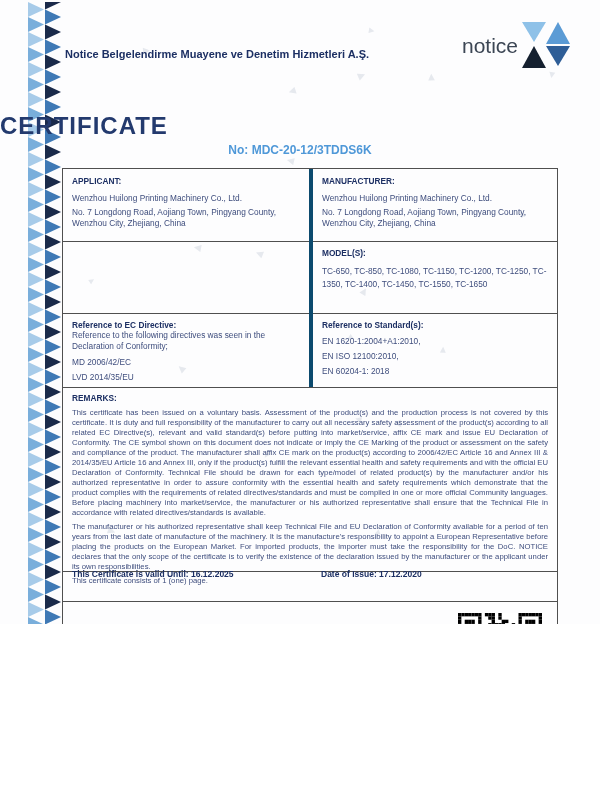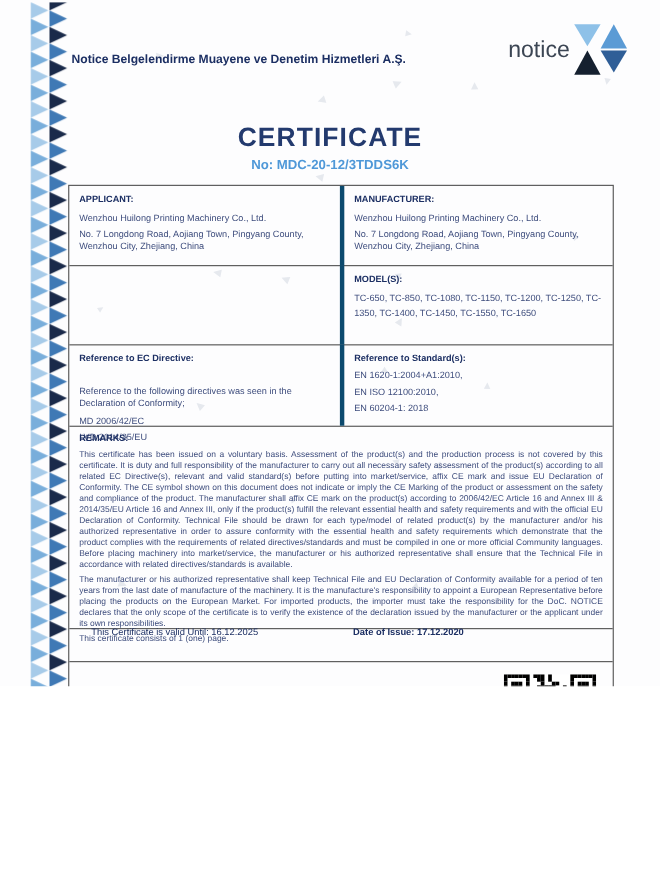--- a/index.html
+++ b/index.html
@@ -5,40 +5,40 @@
   html,body{margin:0;padding:0;background:#ffffff;}
   .page{position:relative;width:600px;height:624px;background:#fdfdfe;overflow:hidden;
         font-family:"Liberation Sans","DejaVu Sans",sans-serif;color:#3e4d7d;}
   .wm{position:absolute;z-index:0;user-select:none;}
   .strip{position:absolute;left:27px;top:2px;z-index:1;}
 
   .header-company{position:absolute;left:65px;top:48px;font-size:11px;font-weight:bold;color:#1c2f63;z-index:2;}
   .logo{position:absolute;right:26px;top:16px;display:flex;align-items:center;z-index:2;}
   .logo-text{font-size:21px;font-weight:300;color:#3c4654;letter-spacing:0;margin-right:2px;}
 
-  .title{position:absolute;left:0;width:600px;top:112px;text-align:center;font-size:24px;
+  .title{position:absolute;left:0;width:600px;top:112px;font-size:24px;
          font-weight:800;letter-spacing:1px;color:#233a6e;z-index:2;}
   .cert-no{position:absolute;left:0;width:600px;top:143px;text-align:center;font-size:12px;
            font-weight:bold;color:#4f98d8;z-index:2;}
 
   .doc-box{position:absolute;left:62px;top:168px;width:494px;height:572px;border:1px solid #4f4f4f;z-index:2;background:transparent;}
   .row{position:absolute;left:0;right:0;border-bottom:1px solid #4f4f4f;}
   .r1{top:0;height:72px}.r2{top:72px;height:72px}.r3{top:144px;height:74px}
   .r4{top:218px;height:172px}.r5{top:390px;height:42px}.r6{top:432px;height:140px;border-bottom:none;}
   .cell{position:absolute;top:0;bottom:0;padding:7px 9px;box-sizing:border-box;}
   .cell.c-left{left:0;width:246px;}
   .cell.c-right{left:246px;right:0;border-left:4px solid #0c4a6e;}
   .lbl{font-weight:bold;font-size:8.3px;color:#1c2f63;}
   .val{font-size:8.3px;color:#3e4d7d;margin-top:7px;line-height:1.35;}
   .addr{font-size:8.3px;color:#3e4d7d;margin-top:3px;line-height:1.3;}
   .std-item{font-size:8.3px;color:#3e4d7d;margin-top:5px;}
   .remarks-wrap{padding:6px 9px;}
   .para{font-size:7.7px;color:#3e4d7d;text-align:justify;line-height:1.3;margin-top:4px;}
   .para.first{margin-top:5px;}
-  .validity-label{position:absolute;left:20px;top:10px;font-size:8.5px;font-weight:normal;color:#1c2f63;}
+  .validity-label{position:absolute;left:9px;top:10px;font-size:8.5px;font-weight:bold;color:#1c2f63;}
   .issue-label{position:absolute;left:258px;top:10px;font-size:8.5px;font-weight:bold;color:#1c2f63;}
   .manager-label{position:absolute;left:9px;top:38px;font-size:8.5px;font-weight:bold;color:#1c2f63;}
 
   .stamp{position:absolute;left:118px;top:648px;z-index:4;opacity:.85;}
   .signature{position:absolute;left:148px;top:632px;z-index:5;opacity:.9;}
   .ce-mark{position:absolute;left:420px;top:674px;z-index:3;}
   .qr{position:absolute;left:458px;top:613px;width:84px;height:84px;z-index:3;}
 
   .footer-site{position:absolute;left:0;width:600px;top:772px;text-align:center;font-size:7px;color:#4b7fc0;z-index:2;}
   .footer-page{position:absolute;right:40px;top:772px;font-size:7.5px;color:#1c2f63;z-index:2;}
@@ -96,21 +96,21 @@
     <div class="row r2">
       <div class="cell c-right">
         <div class="lbl">MODEL(S):</div>
         <div class="val" style="line-height:1.6;">TC-650, TC-850, TC-1080, TC-1150, TC-1200, TC-1250, TC-1350, TC-1400, TC-1450, TC-1550, TC-1650</div>
       </div>
     </div>
 
     <div class="row r3">
       <div class="cell c-left">
         <div class="lbl">Reference to EC Directive:</div>
-        <div class="val" style="margin-top:20px;">Reference to the following directives was seen in the Declaration of Conformity;</div>
+        <div class="val" style="margin-top:0;">Reference to the following directives was seen in the Declaration of Conformity;</div>
         <div class="std-item">MD 2006/42/EC</div>
         <div class="std-item">LVD 2014/35/EU</div>
       </div>
       <div class="cell c-right">
         <div class="lbl">Reference to Standard(s):</div>
         <div class="std-item" style="margin-top:6px;">EN 1620-1:2004+A1:2010,</div>
         <div class="std-item">EN ISO 12100:2010,</div>
         <div class="std-item">EN 60204-1: 2018</div>
       </div>
     </div>

